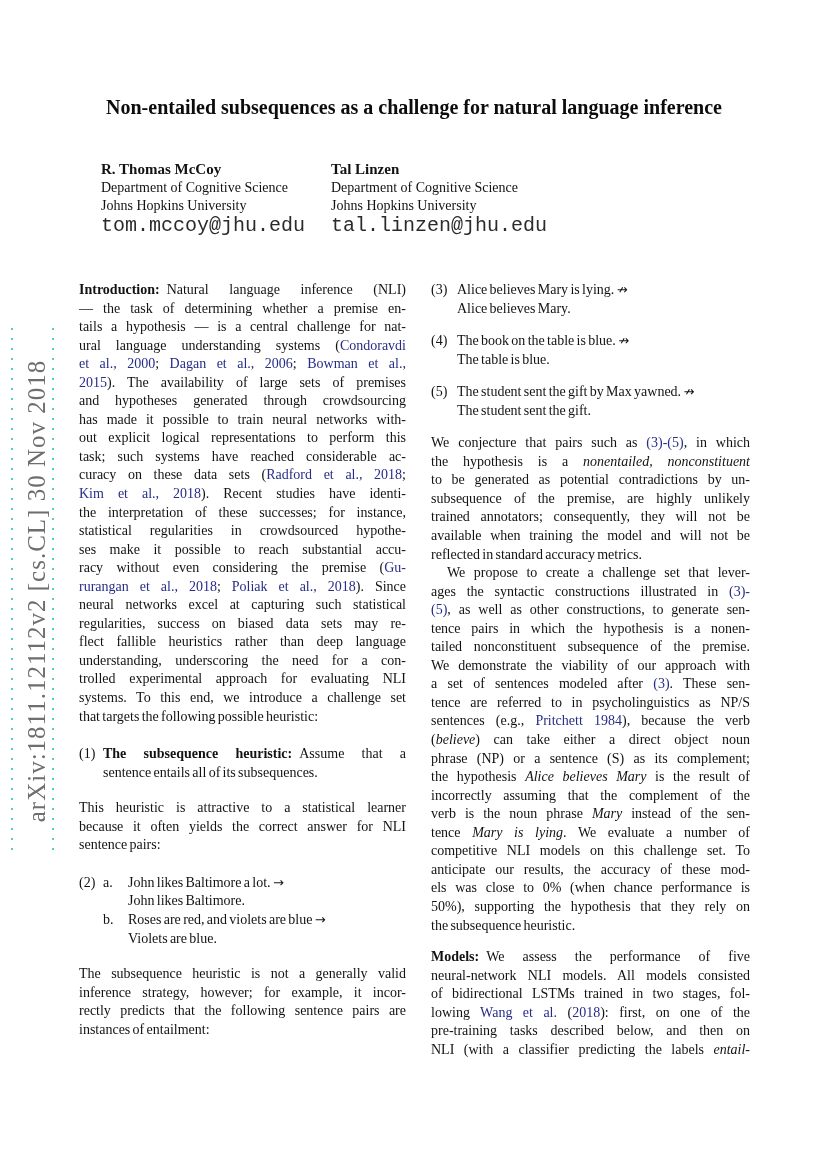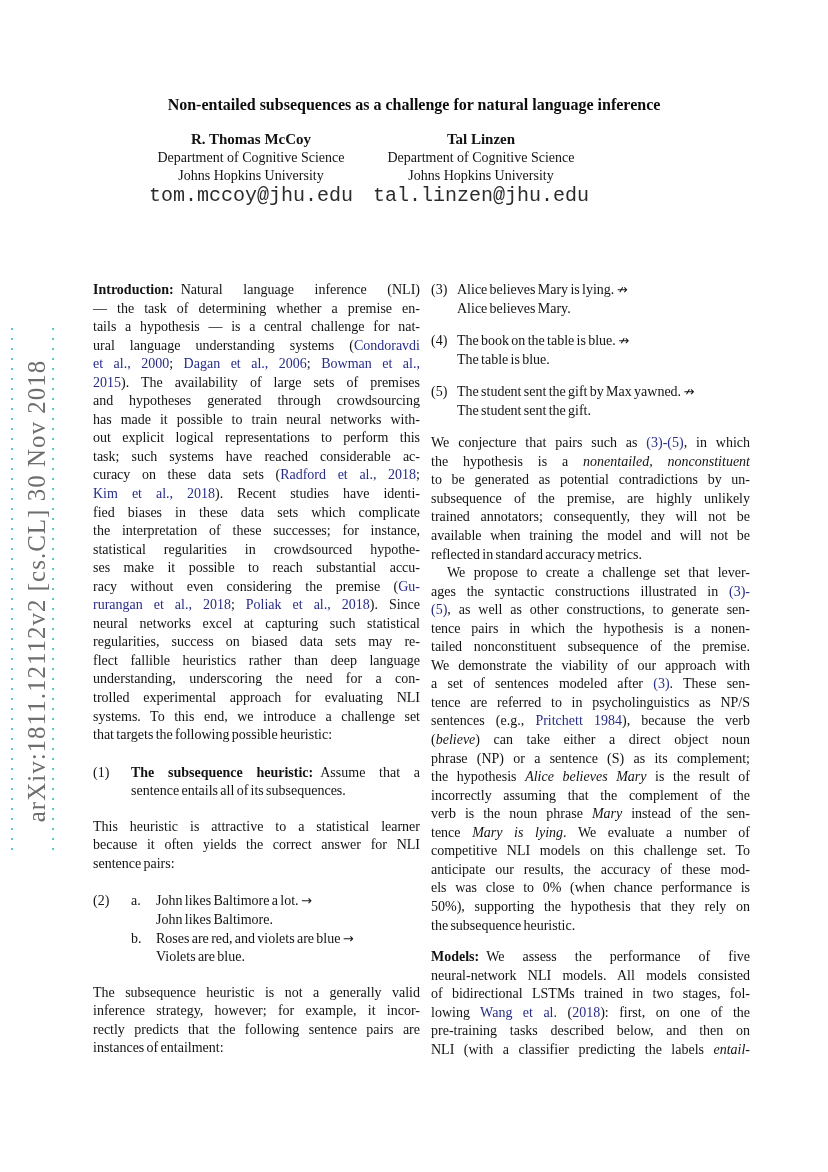--- a/index.html
+++ b/index.html
@@ -18,52 +18,52 @@
   .wm-text {
     position:absolute; left:37px; top:591px;
     transform:translate(-50%,-50%) rotate(-90deg);
     white-space:nowrap; font-size:25px; letter-spacing:1px;
     color:var(--wmtext,#6e6e6e);
   }
 
   
   .title {
     position:absolute; top:96px; left:0; width:828px; margin:0;
-    text-align:center; font-size:16px; font-weight:bold; color:#0c0c0c;
+    text-align:center; font-size:20px; font-weight:bold; color:#0c0c0c;
     white-space:nowrap;
   }
-  .author { position:absolute; top:130px; width:300px; text-align:center; }
+  .author { position:absolute; top:160px; width:300px; }
   .author-0 { left:101px; }
   .author-1 { left:331px; }
   .a-name  { font-weight:bold; font-size:15px; line-height:19px; }
   .a-line  { font-size:14px; line-height:18px; }
   .a-email {
     font-family:"Liberation Mono","DejaVu Sans Mono",monospace;
     font-size:20px; line-height:19px; margin-top:1px; color:#2b2b2b;
   }
 
   
   .col {
     position:absolute; top:281px;
     font-size:14px; line-height:18.55px; word-spacing:-1.2px; color:#121212;
   }
-  .col-left  { left:93px;  width:327px; }
+  .col-left  { left:79px;  width:327px; }
   .col-right { left:431px; width:319px; }
 
   .line { text-align:left; }
   .line.j { text-align:justify; text-align-last:justify; }
 
   .para { margin:0; }
   .para.spaced { margin-top:13px; }
   .para.indent-first .line:first-child { text-indent:16px; }
 
   .example { position:relative; margin:19px 0 17px 0; }
   .col-right .example { margin:0 0 14px 0; }
   .ex-num { position:absolute; left:0; top:0; }
-  .col-left  .ex-item { margin-left:38px; }
+  .col-left  .ex-item { margin-left:24px; }
   .col-right .ex-item { margin-left:26px; }
   .ex-item { position:relative; }
   .ex-label { position:absolute; left:0; top:0; }
   .ex-item-inner { margin-left:25px; }
 
   
   .r-b { font-weight:bold; }
   .r-i { font-style:italic; }
   .r-l { color:var(--link,#272c86); }
   .r-a { font-family:"DejaVu Sans","Liberation Sans",sans-serif; font-size:13px; }
@@ -102,21 +102,20 @@
         <div class="line j">tails a hypothesis — is a central challenge for nat-</div>
         <div class="line j">ural language understanding systems (<span class="r-l">Condoravdi</span></div>
         <div class="line j"><span class="r-l">et al., 2000</span>; <span class="r-l">Dagan et al., 2006</span>; <span class="r-l">Bowman et al.,</span></div>
         <div class="line j"><span class="r-l">2015</span>). The availability of large sets of premises</div>
         <div class="line j">and hypotheses generated through crowdsourcing</div>
         <div class="line j">has made it possible to train neural networks with-</div>
         <div class="line j">out explicit logical representations to perform this</div>
         <div class="line j">task; such systems have reached considerable ac-</div>
         <div class="line j">curacy on these data sets (<span class="r-l">Radford et al., 2018</span>;</div>
         <div class="line j"><span class="r-l">Kim et al., 2018</span>). Recent studies have identi-</div>
-        <div class="line j">fied biases in these data sets which complicate</div>
         <div class="line j">the interpretation of these successes; for instance,</div>
         <div class="line j">statistical regularities in crowdsourced hypothe-</div>
         <div class="line j">ses make it possible to reach substantial accu-</div>
         <div class="line j">racy without even considering the premise (<span class="r-l">Gu-</span></div>
         <div class="line j"><span class="r-l">rurangan et al., 2018</span>; <span class="r-l">Poliak et al., 2018</span>). Since</div>
         <div class="line j">neural networks excel at capturing such statistical</div>
         <div class="line j">regularities, success on biased data sets may re-</div>
         <div class="line j">flect fallible heuristics rather than deep language</div>
         <div class="line j">understanding, underscoring the need for a con-</div>
         <div class="line j">trolled experimental approach for evaluating NLI</div>

